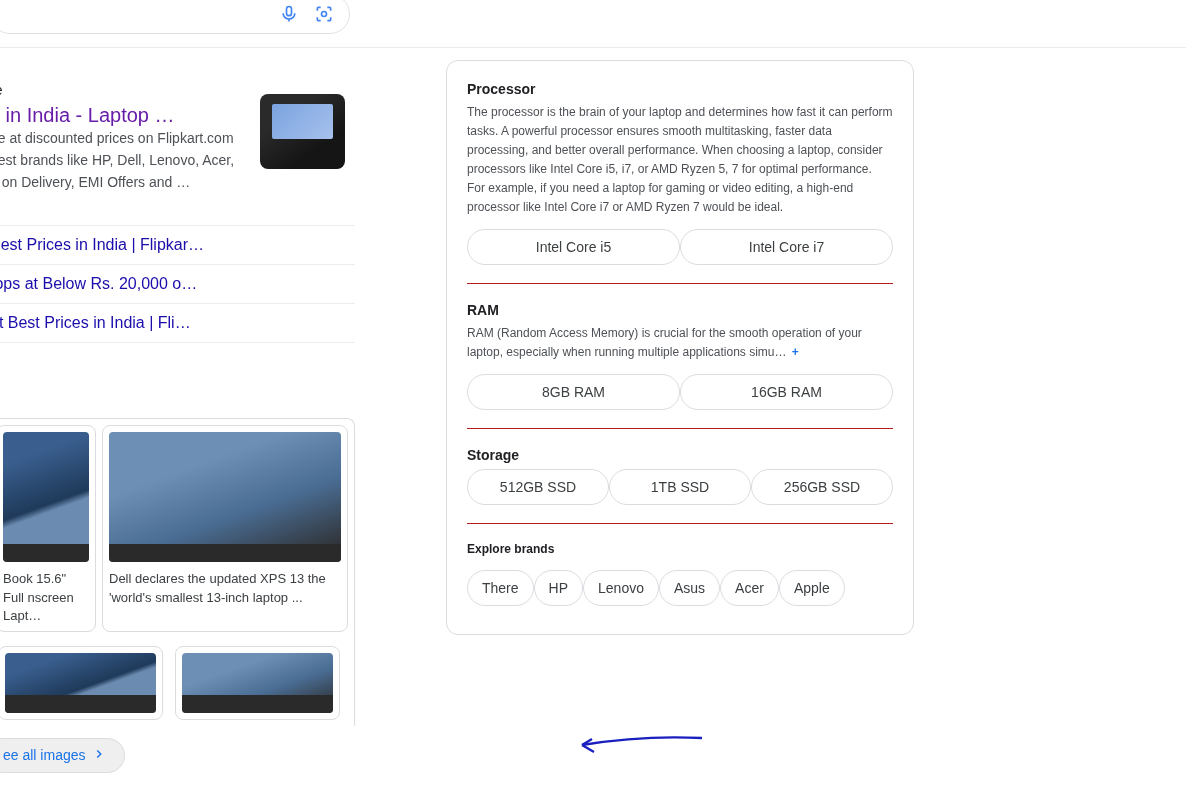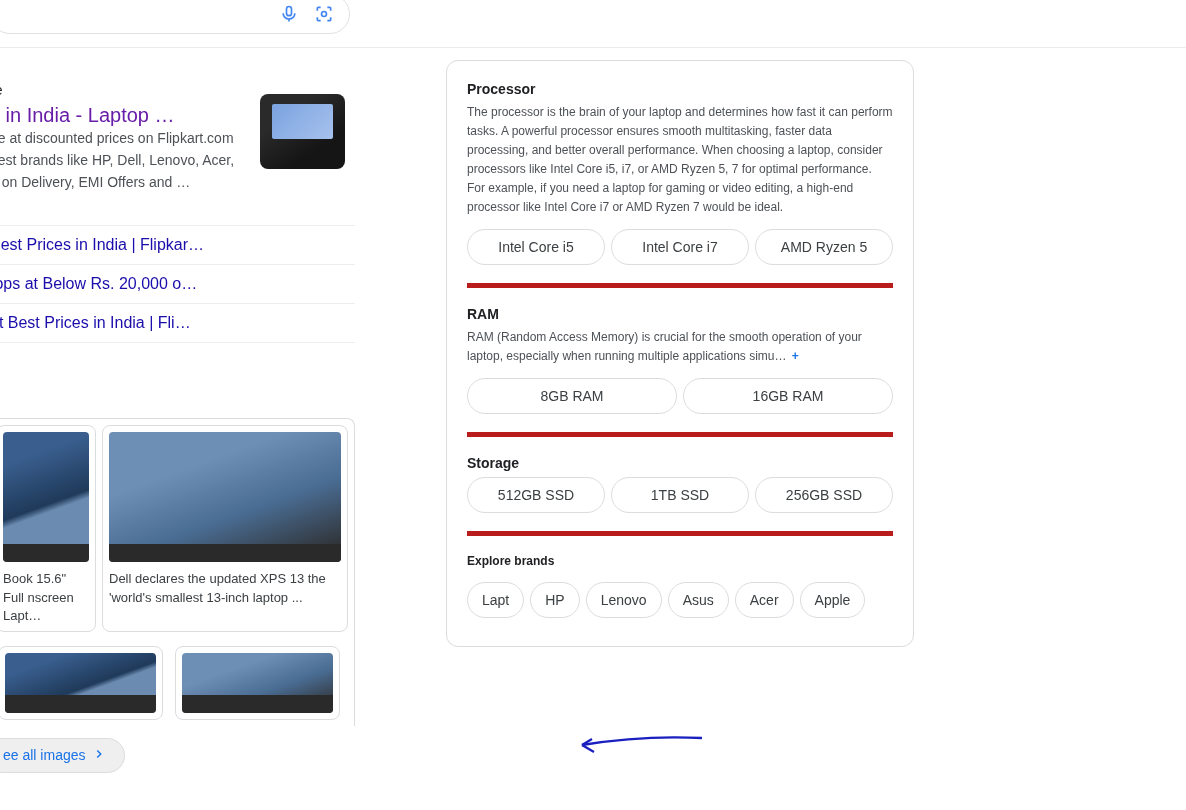--- a/index.html
+++ b/index.html
@@ -160,41 +160,41 @@
       border-radius: 12px;
       padding: 20px;
     }
     .panel-title {
       font-size: 17px;
       font-weight: 700;
       color: #202124;
       margin-bottom: 22px;
     }
     .section { margin-bottom: 8px; }
-    .section-divider { border-top: 5px solid #b91c1c; margin-top: 18px; padding-top: 18px; }
+    .section-divider { border-top: 1px solid #b91c1c; margin-top: 18px; padding-top: 18px; }
     .section-heading {
       font-size: 14px;
       font-weight: 700;
       color: #202124;
       margin-bottom: 6px;
     }
     .section-body {
       font-size: 12px;
       color: #4d5156;
       line-height: 1.58;
       margin-bottom: 12px;
     }
     .expand-plus {
       color: #1a73e8;
       font-weight: 700;
       margin-left: 2px;
     }
     .pill-row {
       display: flex;
-      gap: 6px;
+      gap: 0;
       flex-wrap: wrap;
     }
     .pill {
       border: 1px solid #dadce0;
       background: #fff;
       border-radius: 20px;
       font-size: 14px;
       color: #3c4043;
       padding: 9px 14px;
       text-align: center;
@@ -281,21 +281,20 @@
 
 <div class="right-panel">
   <div class="panel-card">
 
     <div class="section">
       <div class="section-heading">Processor</div>
       <div class="section-body">The processor is the brain of your laptop and determines how fast it can perform tasks. A powerful processor ensures smooth multitasking, faster data processing, and better overall performance. When choosing a laptop, consider processors like Intel Core i5, i7, or AMD Ryzen 5, 7 for optimal performance. For example, if you need a laptop for gaming or video editing, a high-end processor like Intel Core i7 or AMD Ryzen 7 would be ideal.</div>
       <div class="pill-row">
         <button class="pill wide">Intel Core i5</button>
         <button class="pill wide">Intel Core i7</button>
-        <button class="pill wide">AMD Ryzen 5</button>
       </div>
     </div>
 
     <div class="section section-divider">
       <div class="section-heading">RAM</div>
       <div class="section-body">
         <span>RAM (Random Access Memory) is crucial for the smooth operation of your laptop, especially when running multiple applications simu…</span>
         <span class="expand-plus">+</span>
       </div>
       <div class="pill-row">
@@ -309,21 +308,21 @@
       <div class="pill-row">
         <button class="pill wide">512GB SSD</button>
         <button class="pill wide">1TB SSD</button>
         <button class="pill wide">256GB SSD</button>
       </div>
     </div>
 
     <div class="section section-divider">
       <div class="brand-title">Explore brands</div>
       <div class="pill-row">
-        <button class="pill">Lapt</button>
+        <button class="pill">There</button>
         <button class="pill">HP</button>
         <button class="pill">Lenovo</button>
         <button class="pill">Asus</button>
         <button class="pill">Acer</button>
         <button class="pill">Apple</button>
       </div>
     </div>
   </div>
 
 </div>

